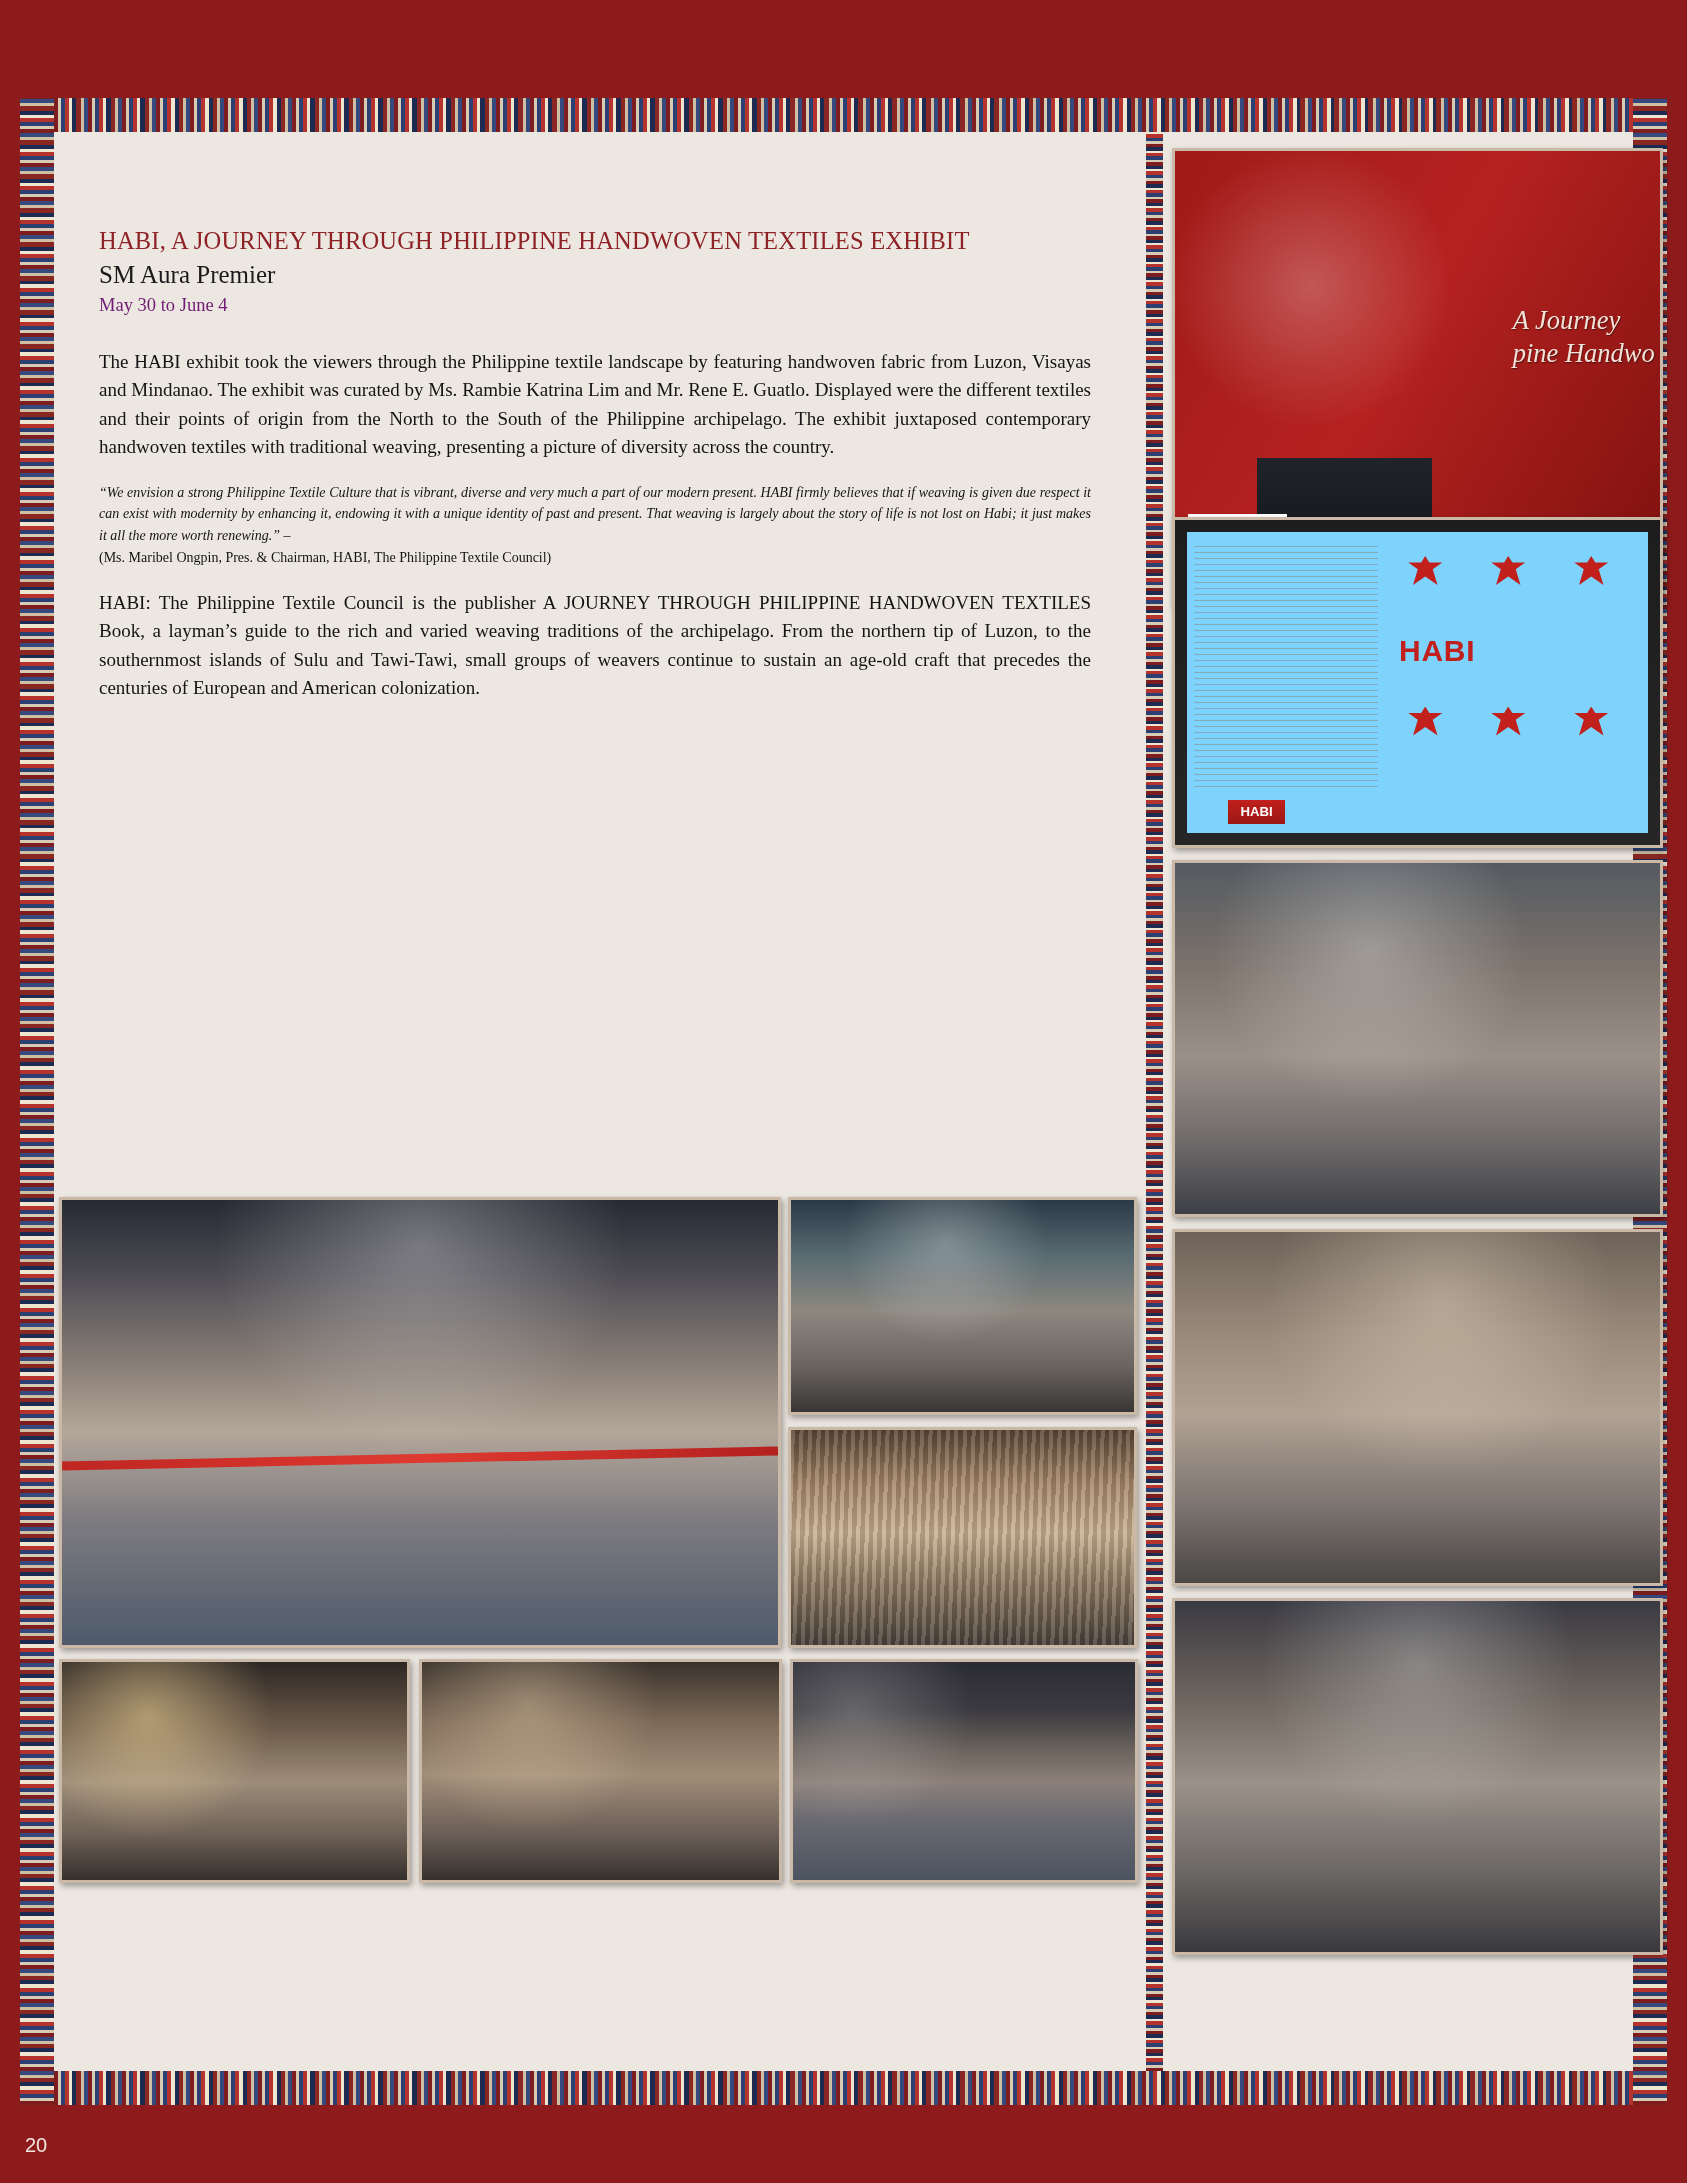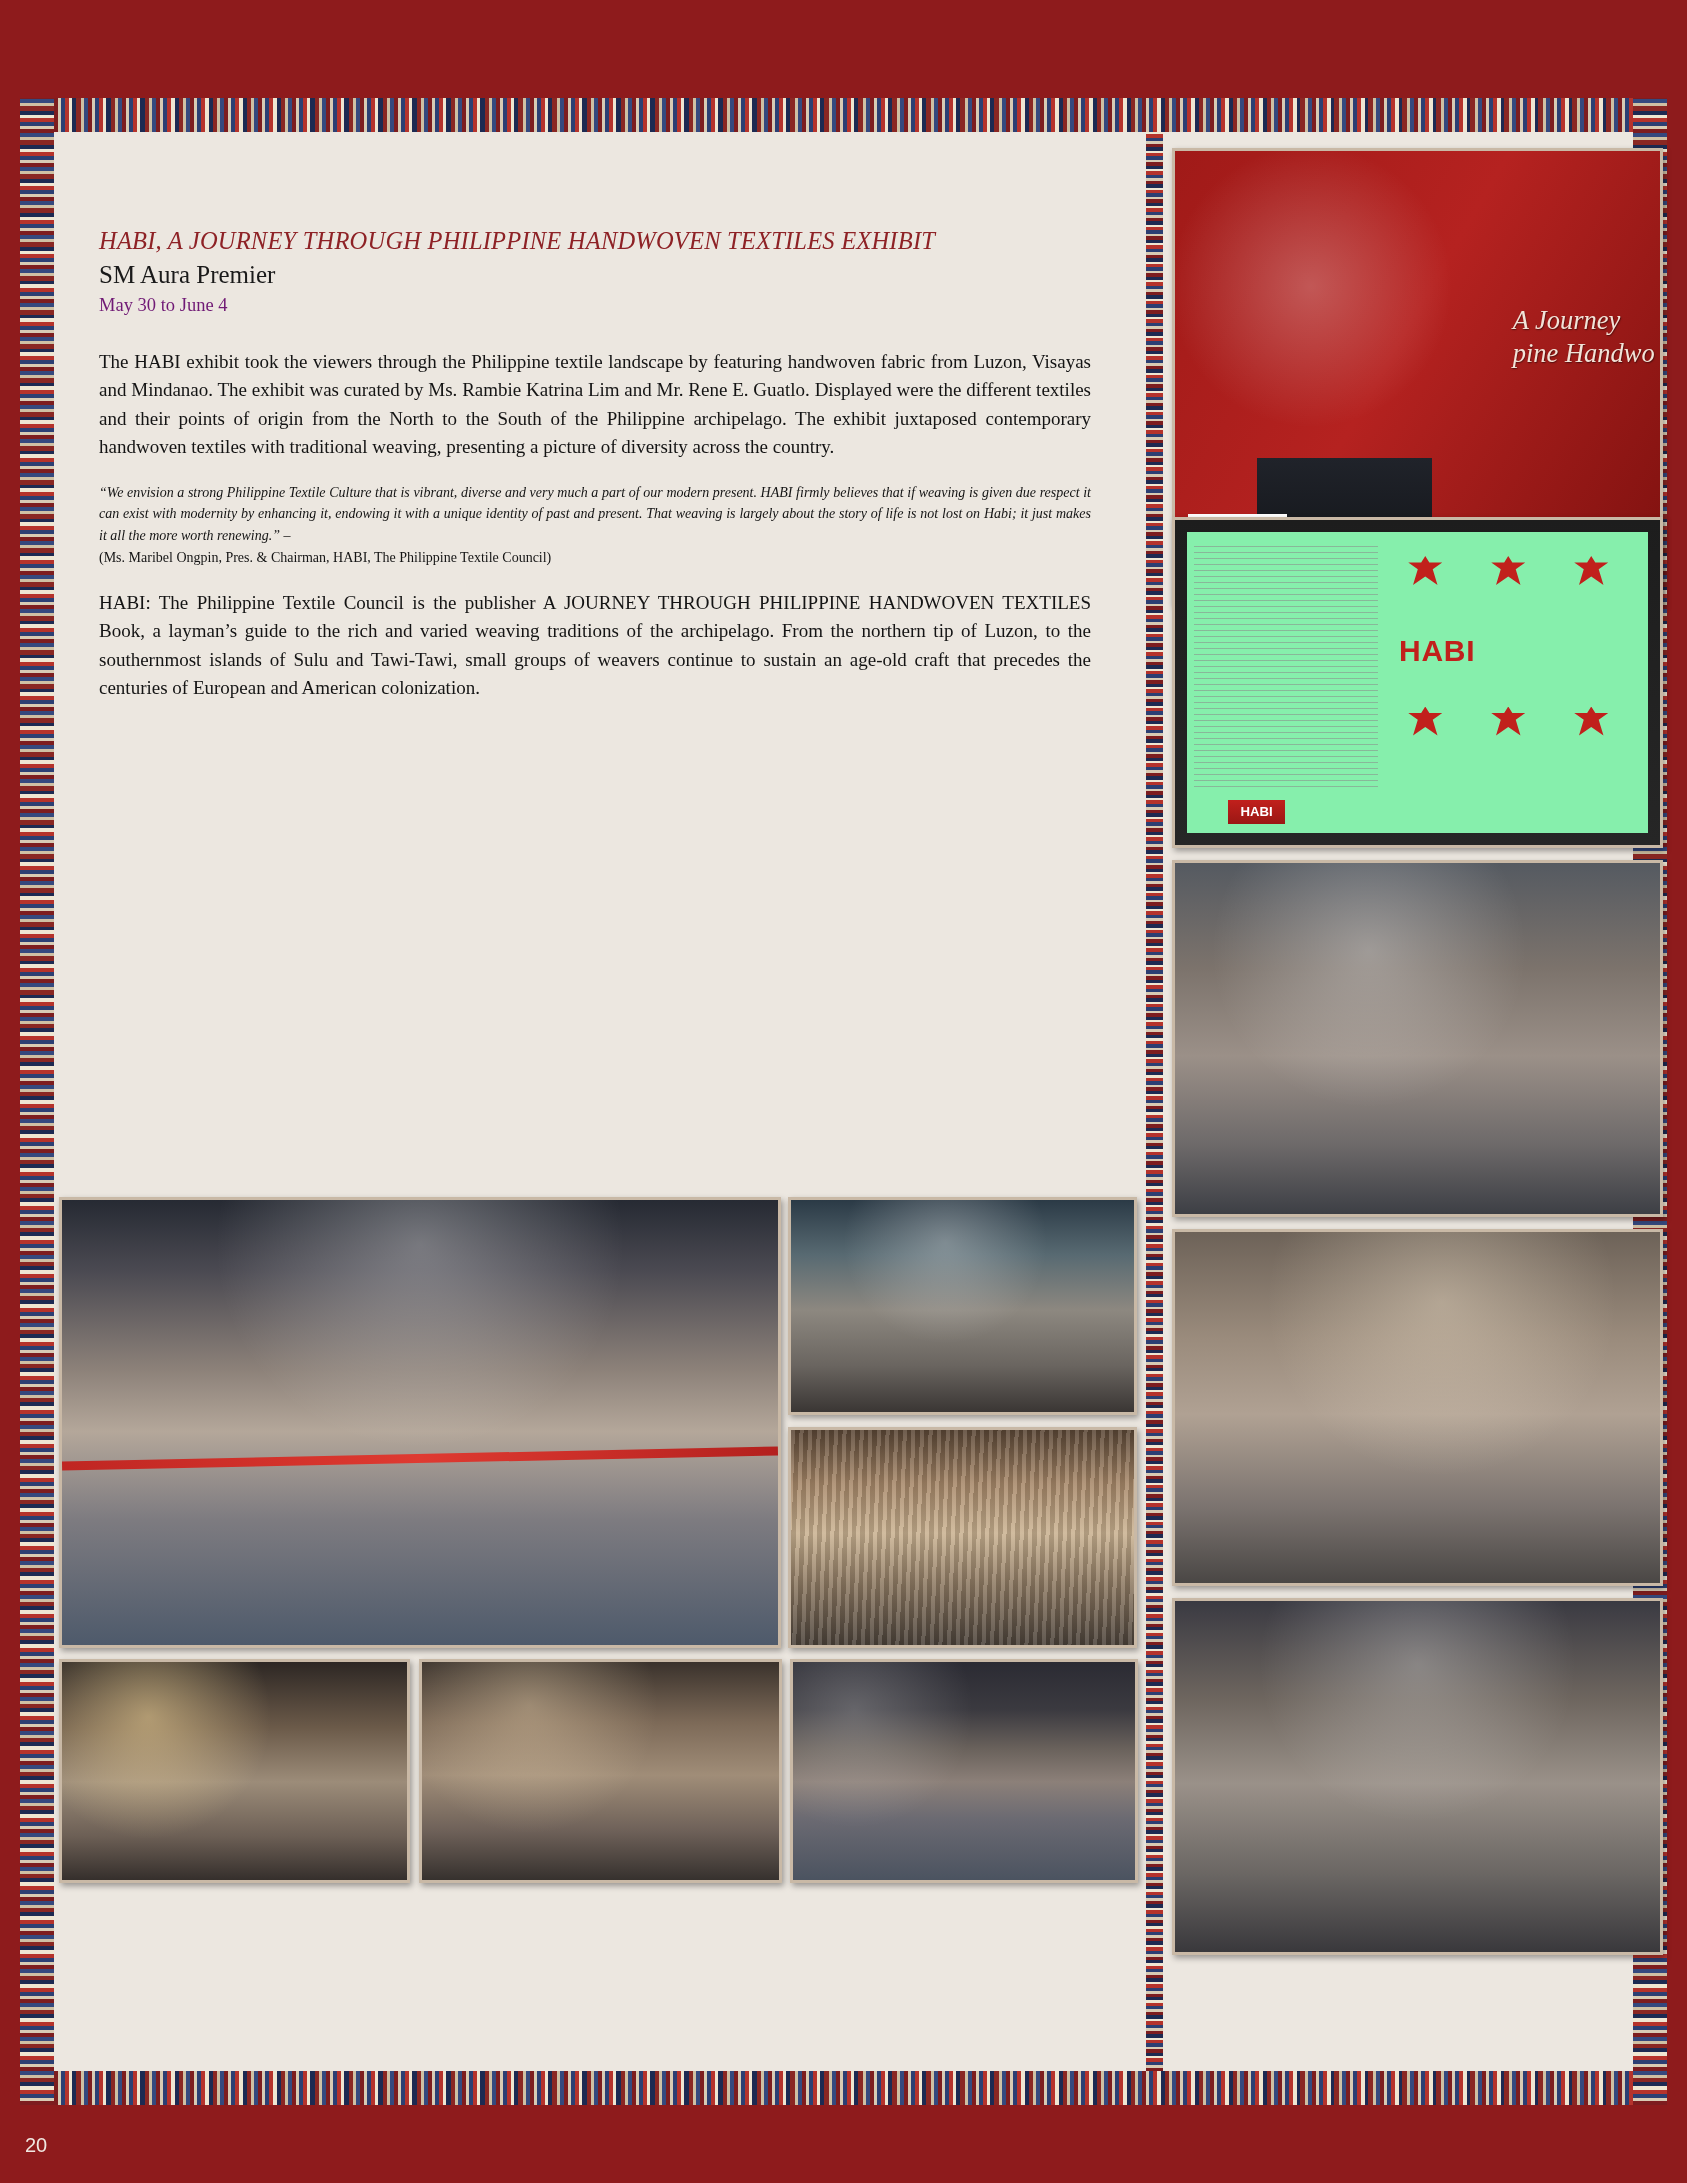--- a/index.html
+++ b/index.html
@@ -109,21 +109,20 @@
     position:absolute;
     left:45px; top:93px; width:992px;
   }
   .headline{
     color:#8e2226;
     font-size:24.5px;
     line-height:1.28;
     letter-spacing:0.2px;
     margin:0 0 1.3px 0;
     font-weight:normal;
-    font-style:italic;
   }
   .venue{
     font-size:25px;
     color:#1a1a1a;
     margin:2.6px 0 1.3px 0;
     line-height:1.25;
   }
   .daterange, .datealt{
     font-size:18.5px;
     color:#701a75;
@@ -217,21 +216,21 @@
       linear-gradient(#2b3a46 0%, #586a72 26%, #8d8880 52%, #6a6560 78%, #3a3634 100%);
   }
   .ph-loom{
     background:
       repeating-linear-gradient(92deg,
         rgba(255,255,255,.12) 0 4px, rgba(0,0,0,.14) 4px 8.6px),
       linear-gradient(#5b4736 0%, #a8896a 25%, #cbb392 48%, #8e7a63 72%, #4b423a 100%);
   }
 
   
-  .poster-inner{ position:absolute; inset:12px; background:#86efac; }
+  .poster-inner{ position:absolute; inset:12px; background:#7dd3fc; }
   .poster-txtcol{
     position:absolute; left:6.6px; top:9.3px; width:40%; bottom:46px;
     background:
       repeating-linear-gradient(0deg, #8a8a8a 0 1.3px, rgba(0,0,0,0) 1.3px 6px);
     opacity:.55;
   }
   .poster-habi{
     position:absolute; left:46%; top:34%;
     font-family:"Liberation Sans", sans-serif;
     font-weight:bold; font-size:30px; color:#c1201c;

